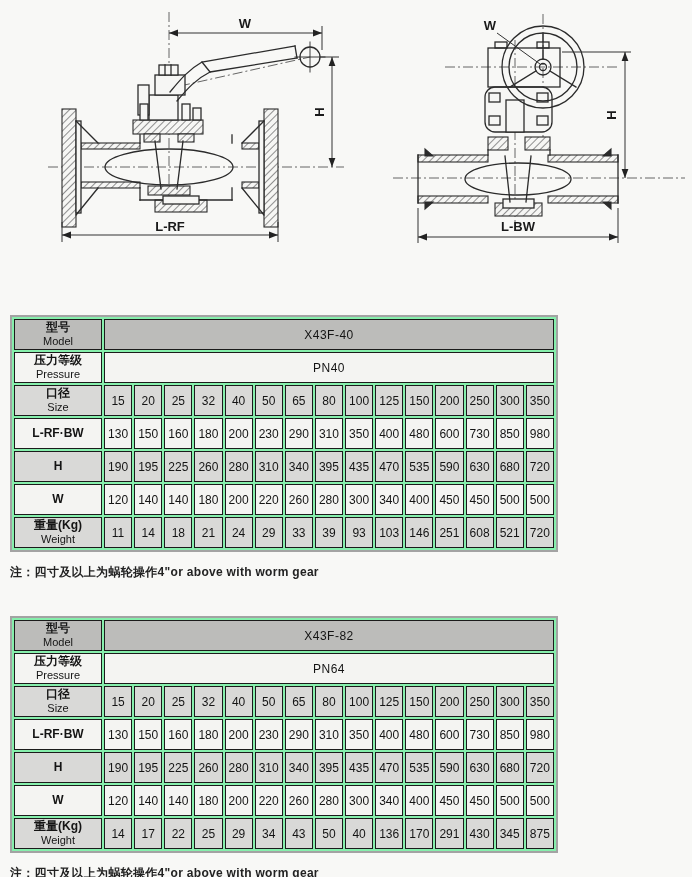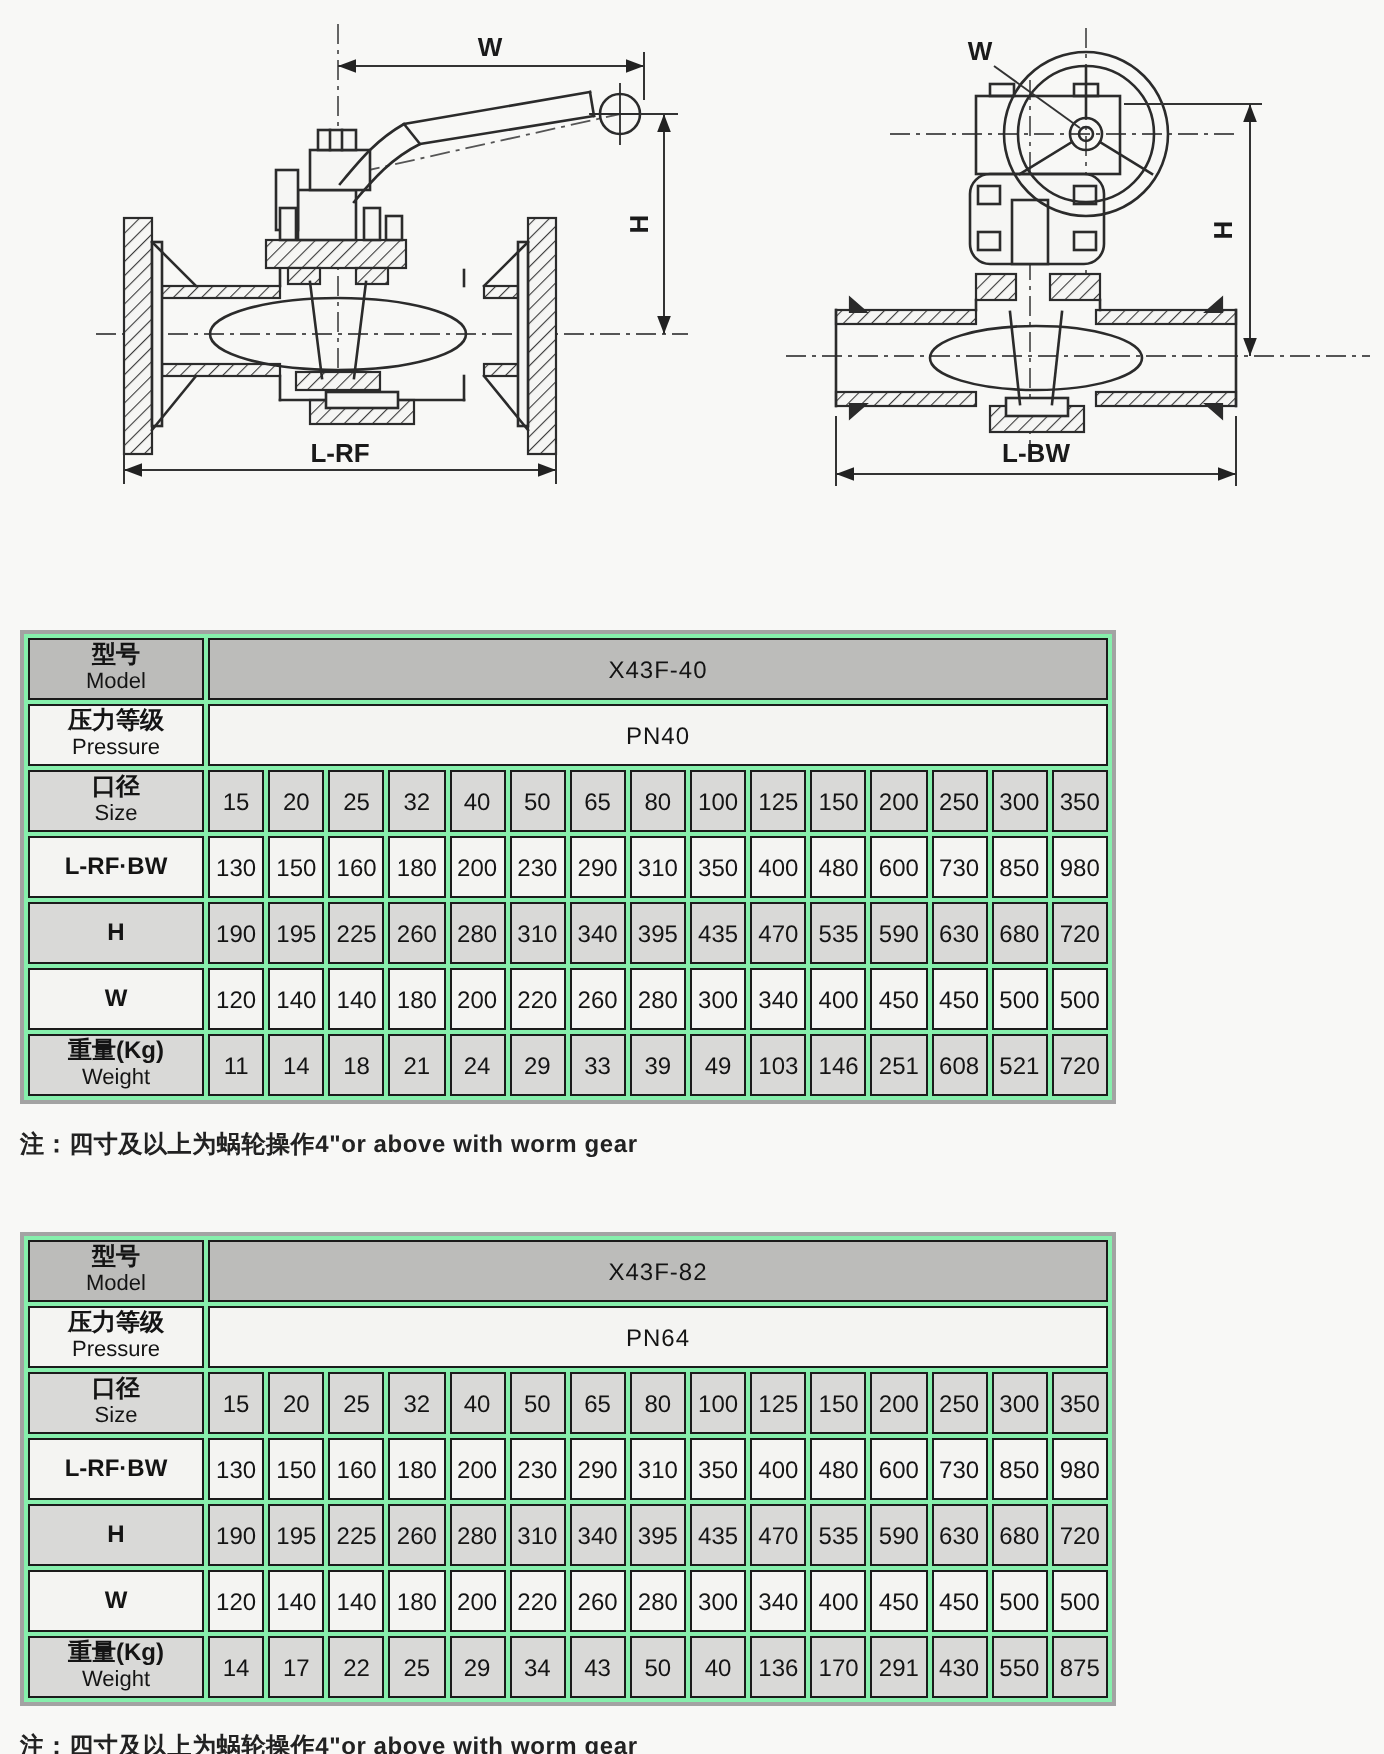--- a/index.html
+++ b/index.html
@@ -330,21 +330,21 @@
           <div class="en">Weight</div>
         </td>
         <td class="num-cell shade-light">11</td>
         <td class="num-cell shade-light">14</td>
         <td class="num-cell shade-light">18</td>
         <td class="num-cell shade-light">21</td>
         <td class="num-cell shade-light">24</td>
         <td class="num-cell shade-light">29</td>
         <td class="num-cell shade-light">33</td>
         <td class="num-cell shade-light">39</td>
-        <td class="num-cell shade-light">49</td>
+        <td class="num-cell shade-light">93</td>
         <td class="num-cell shade-light">103</td>
         <td class="num-cell shade-light">146</td>
         <td class="num-cell shade-light">251</td>
         <td class="num-cell shade-light">608</td>
         <td class="num-cell shade-light">521</td>
         <td class="num-cell shade-light">720</td>
       </tr>
     </tbody>
 </table>
 <div class="note">注：四寸及以上为蜗轮操作4"or above with worm gear</div>
@@ -471,18 +471,18 @@
         <td class="num-cell shade-light">25</td>
         <td class="num-cell shade-light">29</td>
         <td class="num-cell shade-light">34</td>
         <td class="num-cell shade-light">43</td>
         <td class="num-cell shade-light">50</td>
         <td class="num-cell shade-light">40</td>
         <td class="num-cell shade-light">136</td>
         <td class="num-cell shade-light">170</td>
         <td class="num-cell shade-light">291</td>
         <td class="num-cell shade-light">430</td>
-        <td class="num-cell shade-light">550</td>
+        <td class="num-cell shade-light">345</td>
         <td class="num-cell shade-light">875</td>
       </tr>
     </tbody>
 </table>
 <div class="note second">注：四寸及以上为蜗轮操作4"or above with worm gear</div>
 
 </body></html>

